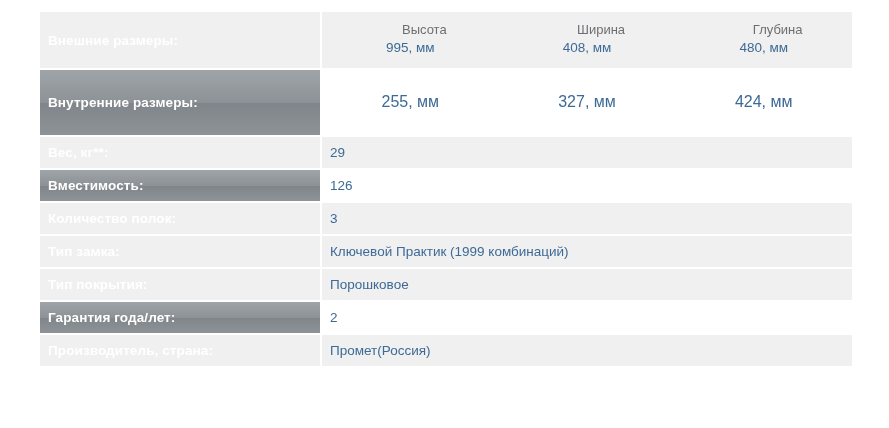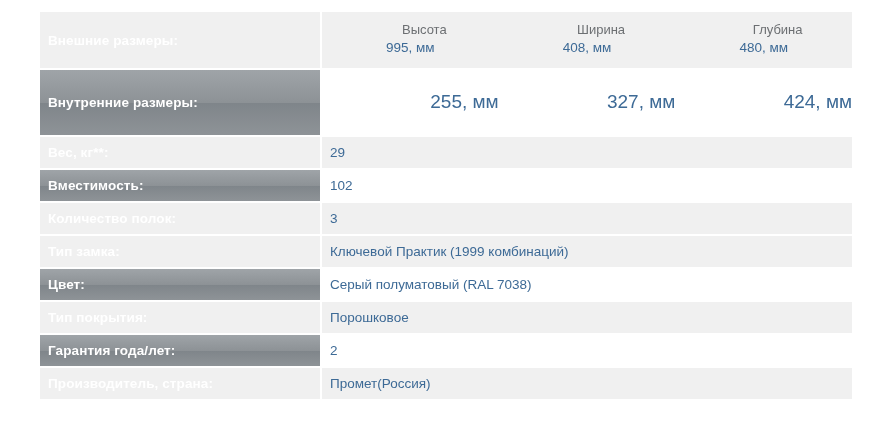--- a/index.html
+++ b/index.html
@@ -65,24 +65,23 @@
     line-height: 17px;
     padding-left: 28px;
   }
   .dim-val {
     color: #3d6a96;
     font-size: 13.5px;
     line-height: 19px;
   }
   .dim-val-only {
     color: #3d6a96;
-    font-size: 19px;
+    font-size: 16px;
     line-height: 19px;
     padding: 16px 0 16px 0;
-    text-align: right;
   }
   .row-outer .label-cell,
   .row-inner .label-cell {
     padding-top: 0;
     padding-bottom: 0;
     height: 56px;
   }
 </style>
 </head>
 <body>
@@ -126,38 +125,34 @@
       </td>
     </tr>
 
     <tr class="band">
       <td class="label-cell">Вес, кг**:</td>
       <td class="value-cell">29</td>
     </tr>
 
     <tr>
       <td class="label-cell">Вместимость:</td>
-      <td class="value-cell">102</td>
+      <td class="value-cell">126</td>
     </tr>
 
     <tr class="band">
       <td class="label-cell">Количество полок:</td>
       <td class="value-cell">3</td>
     </tr>
 
 
     <tr class="band">
       <td class="label-cell">Тип замка:</td>
       <td class="value-cell">Ключевой Практик (1999 комбинаций)</td>
     </tr>
 
-    <tr>
-      <td class="label-cell">Цвет:</td>
-      <td class="value-cell">Серый полуматовый (RAL 7038)</td>
-    </tr>
 
     <tr class="band">
       <td class="label-cell">Тип покрытия:</td>
       <td class="value-cell">Порошковое</td>
     </tr>
 
     <tr>
       <td class="label-cell">Гарантия года/лет:</td>
       <td class="value-cell">2</td>
     </tr>

